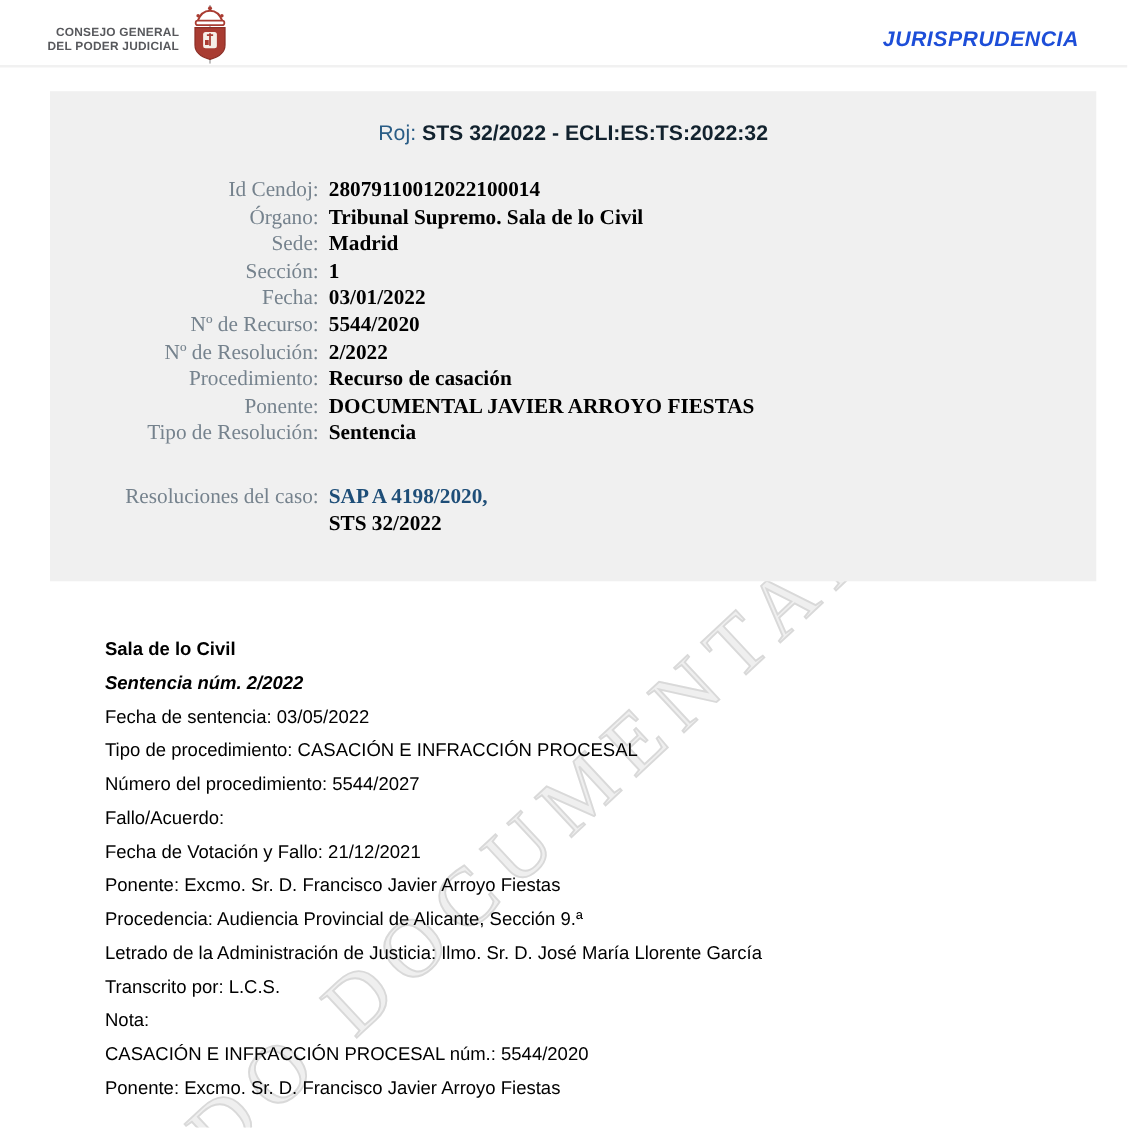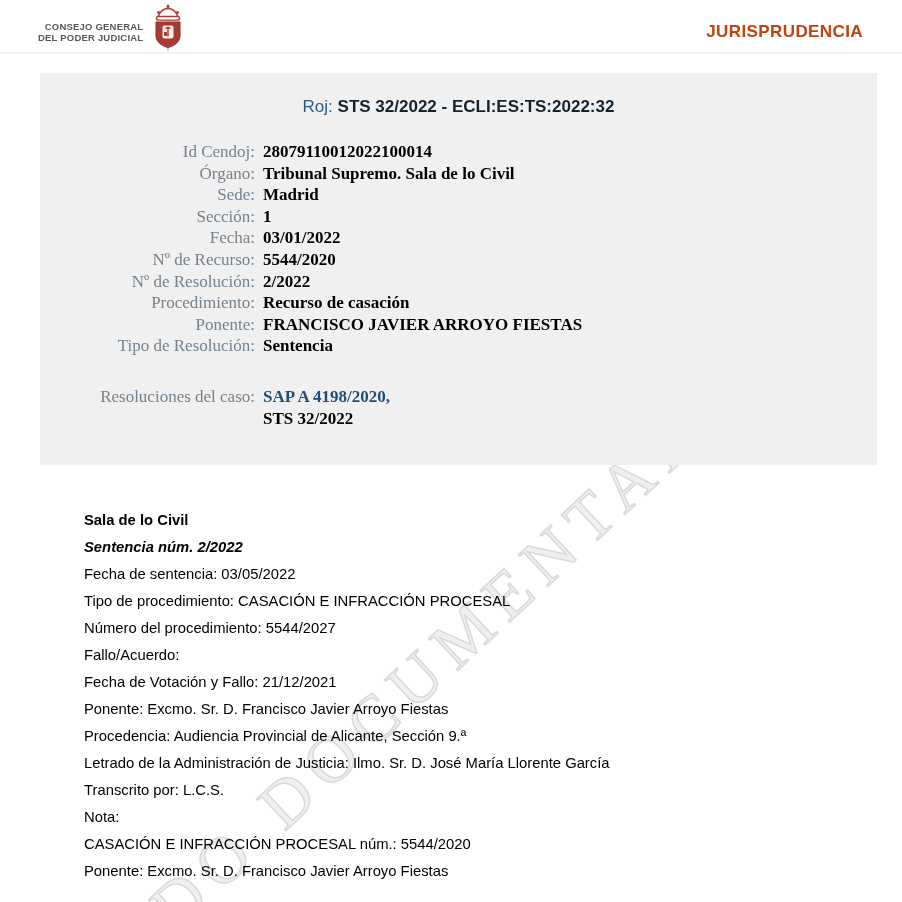--- a/index.html
+++ b/index.html
@@ -8,21 +8,21 @@
 
   
   .topbar { position: relative; height: 54px; background: #ffffff;
     border-bottom: 2px solid #f1f1f1; }
   .brand { position: absolute; left: 38px; top: 4px; display: flex; align-items: center; }
   .brand-text { text-align: right; font-size: 9.5px; font-weight: bold; line-height: 11px;
     color: #57585c; letter-spacing: 0.2px; margin-right: 6px; margin-top: 8px; }
   .brand-text span { display: block; }
   .crest { width: 38px; height: 47px; }
   .section-title { position: absolute; right: 39px; top: 22px; font-size: 17px;
-    font-weight: bold; color: #c2410c; letter-spacing: 0.4px; }
+    font-weight: bold; color: #1d4ed8; letter-spacing: 0.4px; font-style: italic; }
 
   
   .summary-panel { margin: 19px 25px 0 40px; background: #f0f0f0; padding: 24px 0 36px; }
   .roj-title { text-align: center; font-size: 17px; margin-bottom: 24px; font-weight: normal; }
   .roj-title .roj-label { color: #2a5d86; margin-top: 11px; }
   .roj-title .roj-value { color: #12222e; font-weight: bold; }
 
   .meta { display: block; }
   .meta-row { display: grid; grid-template-columns: 215px auto; column-gap: 8px;
     font-size: 17px; line-height: 21.6px; font-family: Liberation Serif, serif; }
@@ -113,21 +113,21 @@
     <span class="meta-value">2/2022</span>
   </div>
 
   <div class="meta-row">
     <span class="meta-label">Procedimiento:</span>
     <span class="meta-value">Recurso de casación</span>
   </div>
 
   <div class="meta-row">
     <span class="meta-label">Ponente:</span>
-    <span class="meta-value">FRANCISCO JAVIER ARROYO FIESTAS</span>
+    <span class="meta-value">DOCUMENTAL JAVIER ARROYO FIESTAS</span>
   </div>
 
   <div class="meta-row">
     <span class="meta-label">Tipo de Resolución:</span>
     <span class="meta-value">Sentencia</span>
   </div>
 </div>
 
   <div class="meta-row resoluciones">
     <span class="meta-label">Resoluciones del caso:</span>

